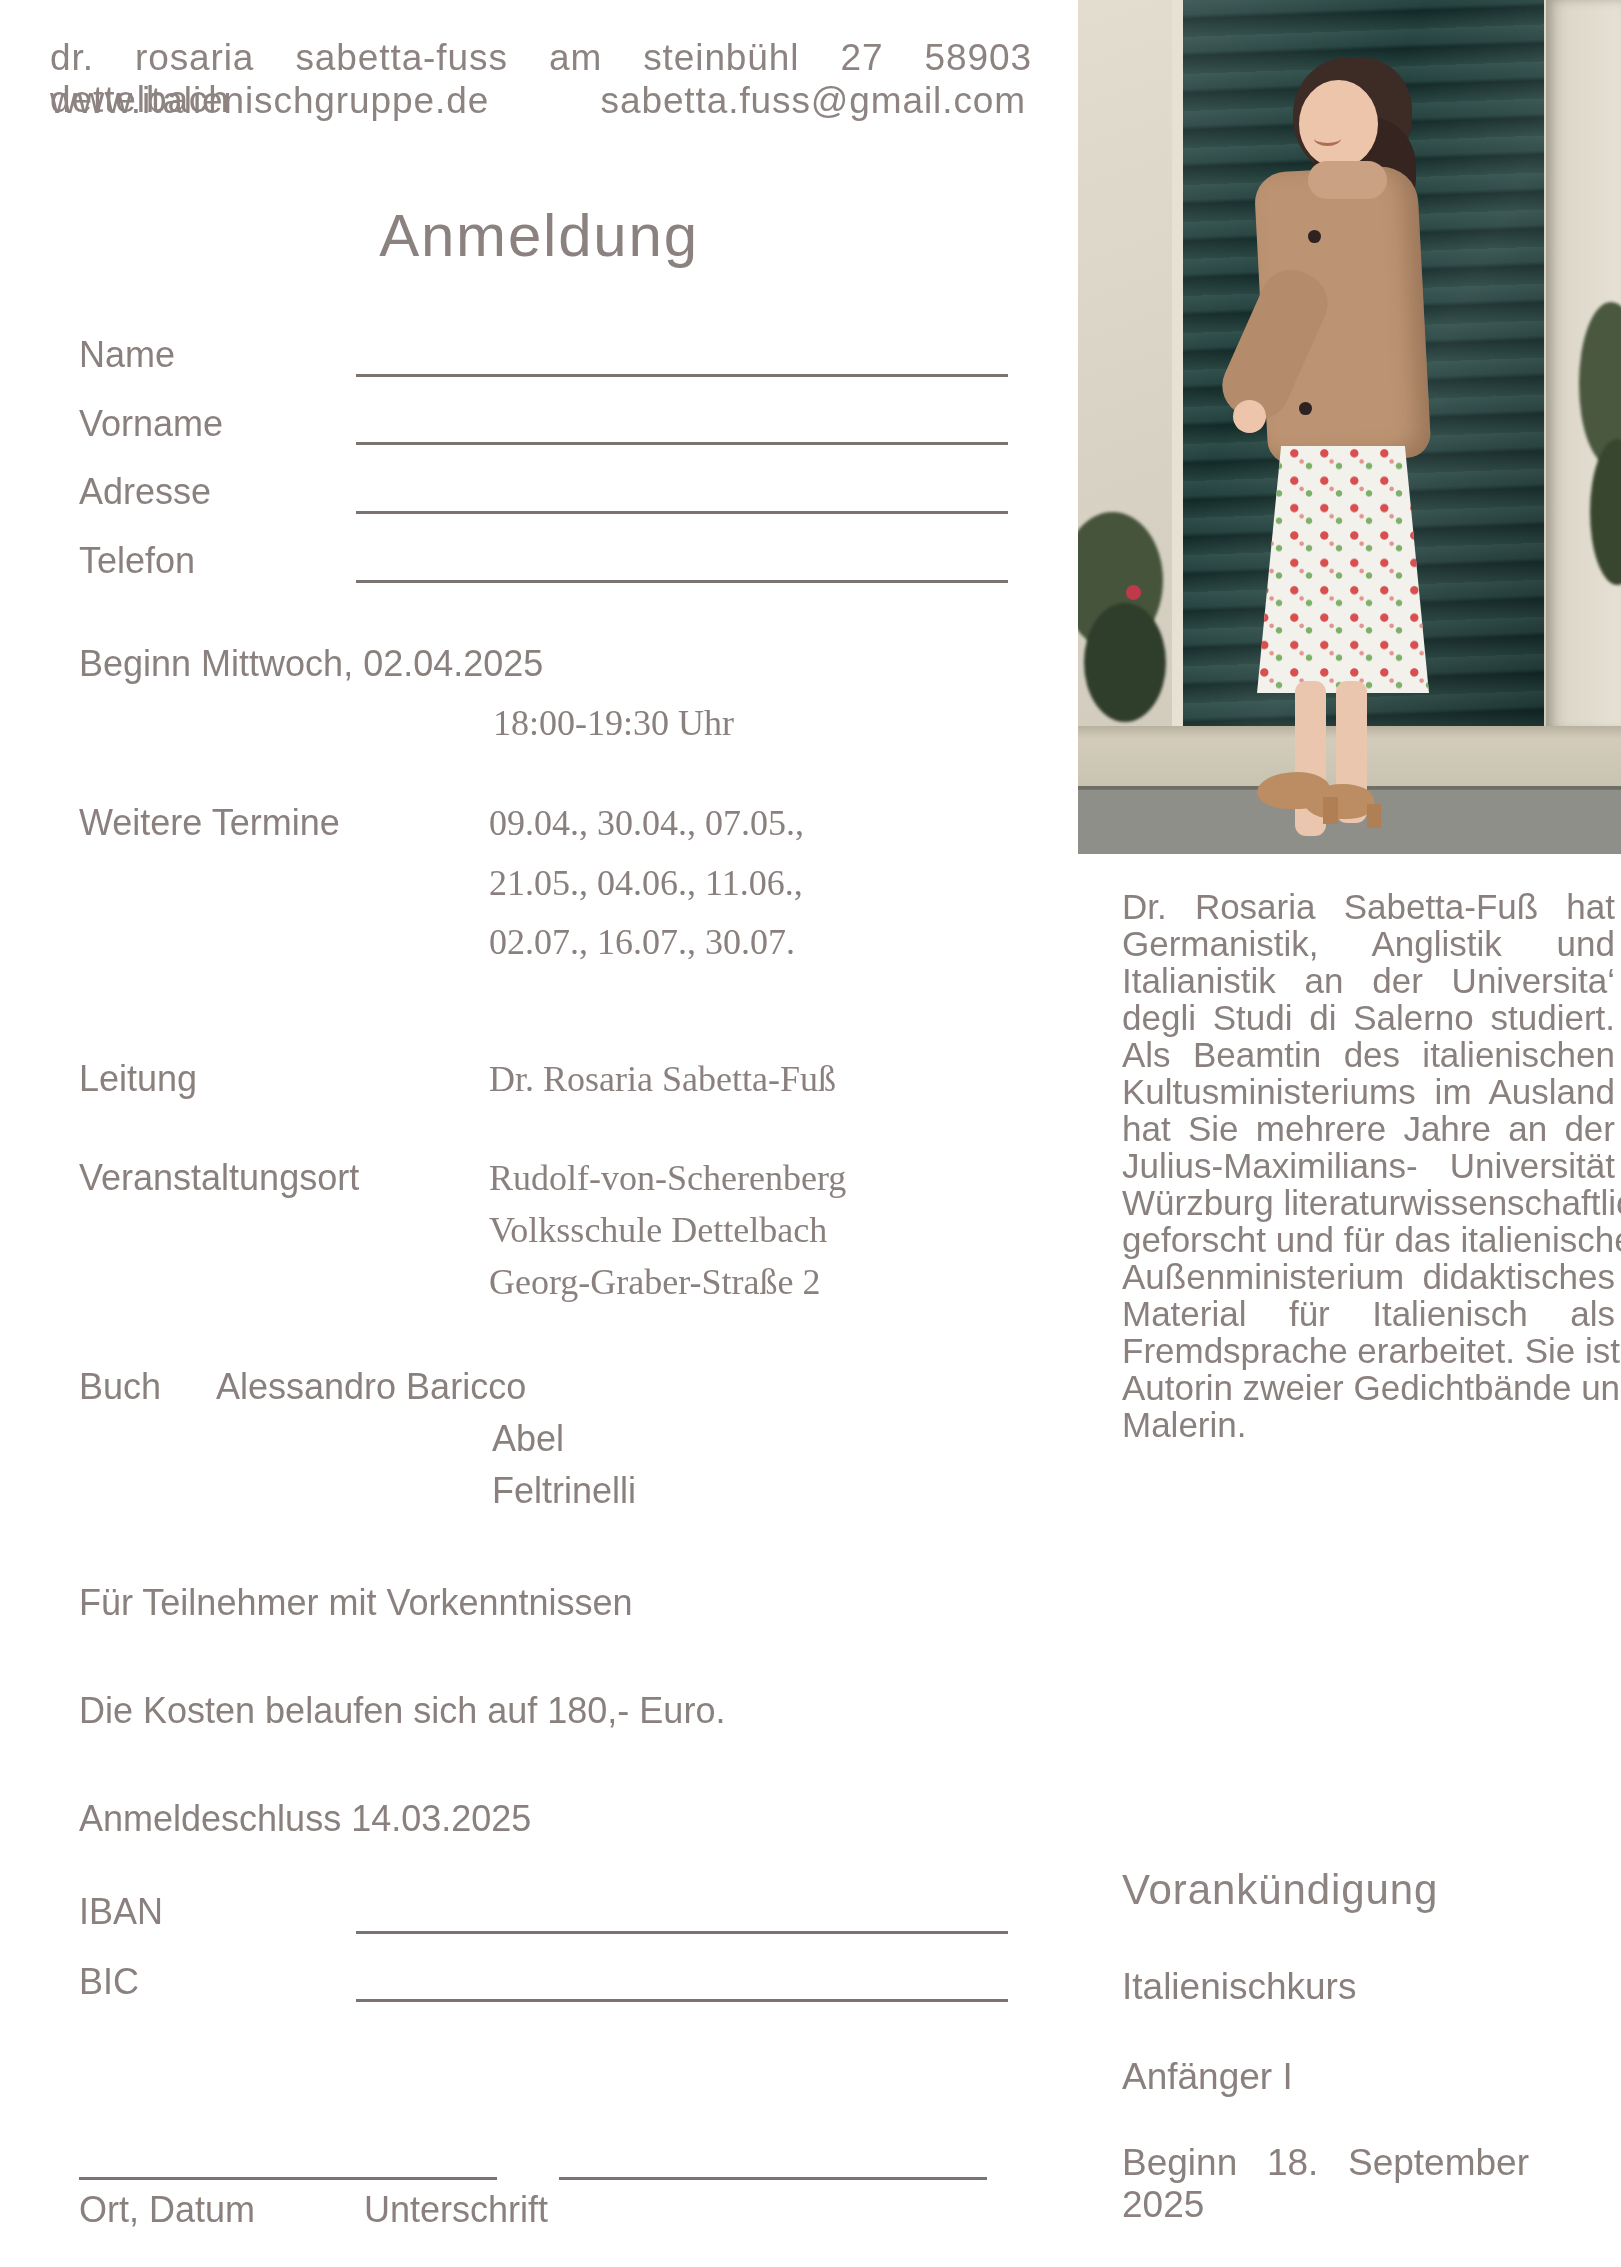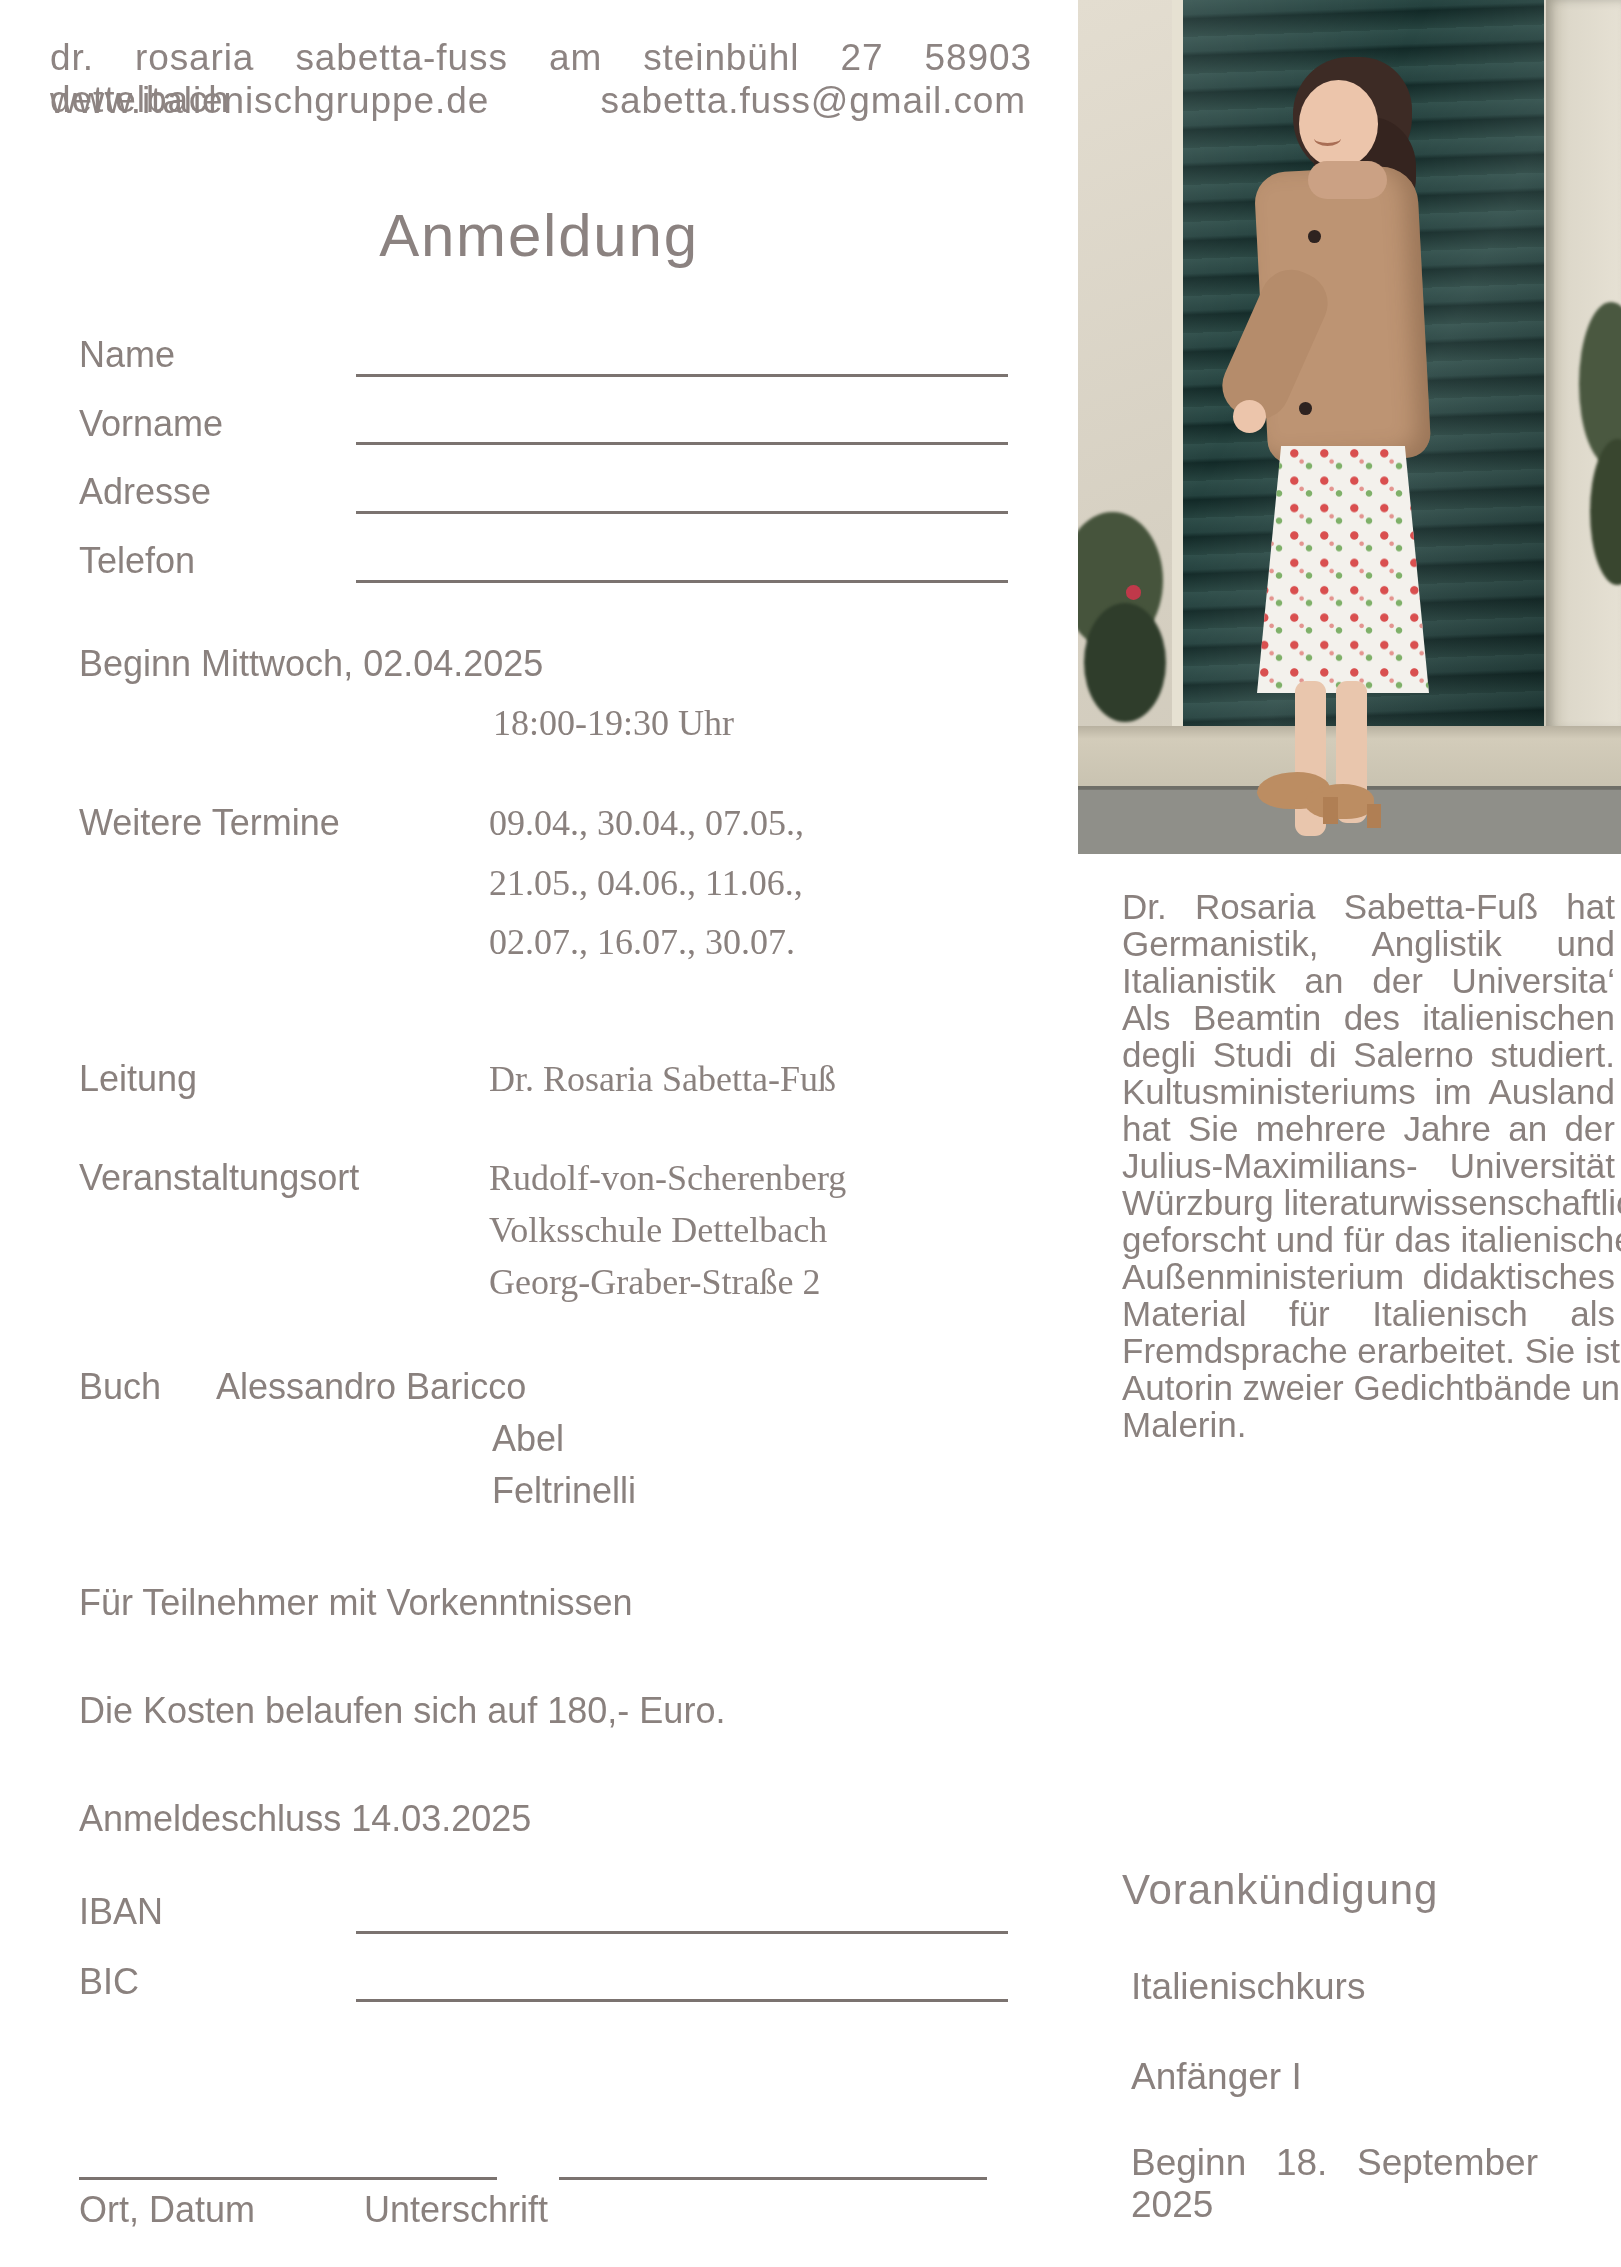--- a/index.html
+++ b/index.html
@@ -20,21 +20,21 @@
   .lbl{left:79px;}
   .val{left:489px;font-family:Liberation Serif, serif;}
   .fline{height:2.7px;background:#7b7370;left:356px;width:652px;}
   .sline{height:2.7px;background:#7b7370;}
   
   .bio{left:1122px;top:888px;width:493px;font-size:35px;line-height:37px;color:#8a817e;}
   .bio .bl{text-align:justify;text-align-last:justify;white-space:nowrap;}
   .bio .bl.last{text-align-last:left;}
   
   .vk{left:1122px;top:1866px;font-size:42px;letter-spacing:0.9px;color:#8d8482;}
-  .an40{font-size:37px;color:#8a817e;margin-left:9px;}
+  .an40{font-size:37px;color:#8a817e;}
   
   .photo{left:1078px;top:0;width:544px;height:854px;overflow:hidden;background:linear-gradient(160deg,#e3ddd0 0%,#d6d0c2 55%,#cdc7b8 100%);}
   .door{position:absolute;left:105px;top:0;width:361px;height:729px;
     background:repeating-linear-gradient(178deg,#2e4d49 0px,#24413e 14.6px,#122927 19px,#26433f 37px);}
   .door:after{content:"";position:absolute;inset:0;
     background:linear-gradient(115deg,rgba(255,255,255,0.10) 0%,rgba(255,255,255,0) 35%,rgba(255,255,255,0.08) 60%,rgba(0,0,0,0.18) 100%);}
   .doorframe{position:absolute;left:94px;top:0;width:12.8px;height:729px;background:#e6e1d2;}
   .wallR{position:absolute;left:468px;top:0;width:76px;height:731px;background:linear-gradient(90deg,#c9c3b2 0,#ddd8ca 30%,#e6e1d4 100%);box-shadow:inset 5.5px 0 9.1px rgba(90,90,80,0.35);}
   .step{position:absolute;left:0;top:726px;width:544px;height:64px;background:linear-gradient(180deg,#b8b1a0 0,#d3ccba 20%,#c8c2b0 100%);}
   .pave{position:absolute;left:0;top:786px;width:544px;height:69px;background:#8f8f89;box-shadow:inset 0 3.7px 0 #6e6e67;}
@@ -147,22 +147,22 @@
     <div class="shoe" style="left:179px;top:772px;width:73px;height:37px"></div>
     <div class="shoe" style="left:227px;top:784px;width:69px;height:35px"></div>
     <div class="heel" style="left:245px;top:797px;width:14.6px;height:27.4px"></div>
     <div class="heel" style="left:289px;top:804px;width:13.7px;height:24px"></div>
   </div>
 
   <div class="abs bio">
     <div class="bl">Dr. Rosaria Sabetta-Fuß hat</div>
     <div class="bl">Germanistik, Anglistik und</div>
     <div class="bl">Italianistik an der Universita‘</div>
+    <div class="bl">degli Studi di Salerno studiert.</div>
     <div class="bl">Als Beamtin des italienischen</div>
-    <div class="bl">degli Studi di Salerno studiert.</div>
     <div class="bl">Kultusministeriums im Ausland</div>
     <div class="bl">hat Sie mehrere Jahre an der</div>
     <div class="bl">Julius-Maximilians- Universität</div>
     <div class="bl">Würzburg literaturwissenschaftlich</div>
     <div class="bl">geforscht und für das italienische</div>
     <div class="bl">Außenministerium didaktisches</div>
     <div class="bl">Material für Italienisch als</div>
     <div class="bl">Fremdsprache erarbeitet. Sie ist</div>
     <div class="bl">Autorin zweier Gedichtbände und</div>
     <div class="bl last">Malerin.</div>

